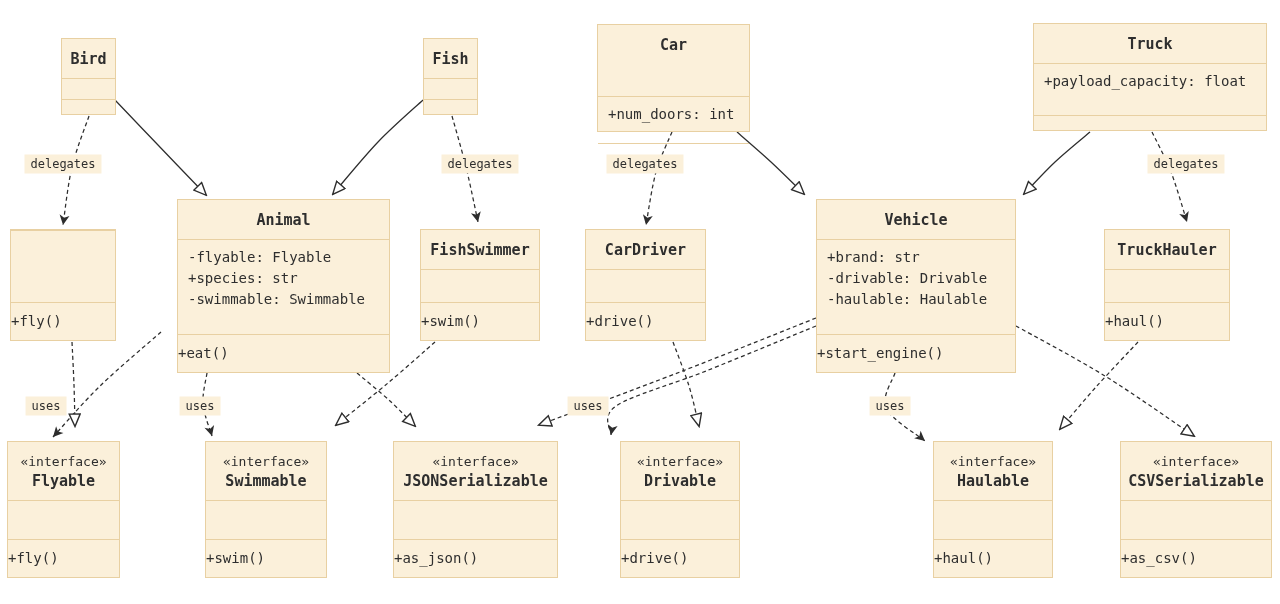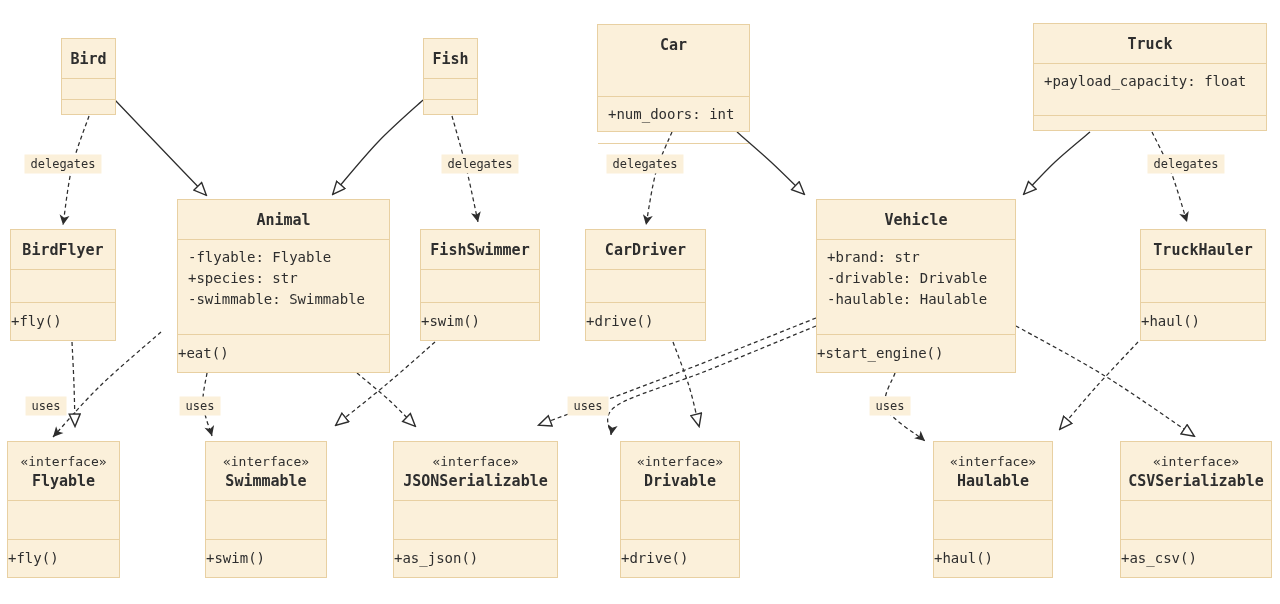--- a/index.html
+++ b/index.html
@@ -179,24 +179,20 @@
     <div class="node-attrs">
           <div class="member">+brand: str</div>
           <div class="member">-drivable: Drivable</div>
           <div class="member">-haulable: Haulable</div>
         </div>
     <div class="node-methods">
           <div class="member">+start_engine()</div>
         </div>
   </div>
       <div class="uml-node" style="left: 10px; top: 229px; width: 106px; height: 112px;">
-    <div class="node-title">
-      
-      <span class="node-name">BirdFlyer</span>
-    </div>
     <div class="node-attrs"></div>
     <div class="node-methods">
           <div class="member">+fly()</div>
         </div>
   </div>
       <div class="uml-node" style="left: 420px; top: 229px; width: 120px; height: 112px;">
     <div class="node-title">
       
       <span class="node-name">FishSwimmer</span>
     </div>
@@ -208,21 +204,21 @@
       <div class="uml-node" style="left: 585px; top: 229px; width: 121px; height: 112px; justify-content: space-between;">
     <div class="node-title">
       
       <span class="node-name">CarDriver</span>
     </div>
     <div class="node-attrs"></div>
     <div class="node-methods">
           <div class="member">+drive()</div>
         </div>
   </div>
-      <div class="uml-node" style="left: 1140px; top: 229px; width: 126px; height: 112px;">
+      <div class="uml-node" style="left: 1104px; top: 229px; width: 126px; height: 112px;">
     <div class="node-title">
       
       <span class="node-name">TruckHauler</span>
     </div>
     <div class="node-attrs"></div>
     <div class="node-methods">
           <div class="member">+haul()</div>
         </div>
   </div>
       <div class="uml-node" style="left: 7px; top: 441px; width: 113px; height: 137px;">

